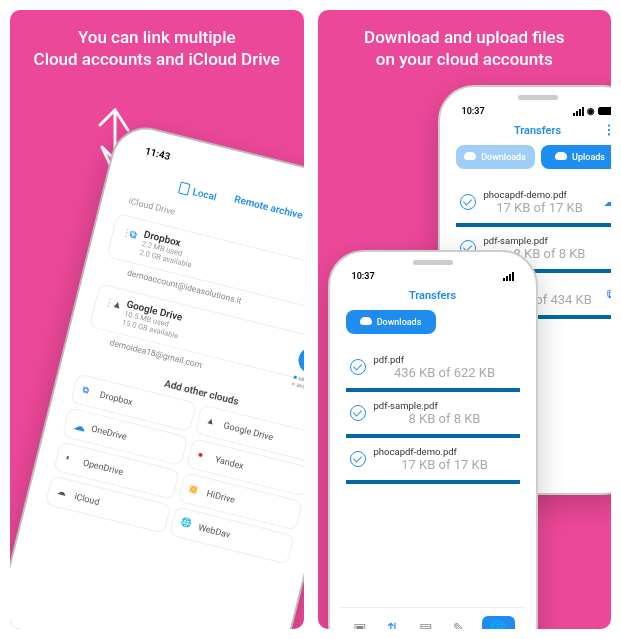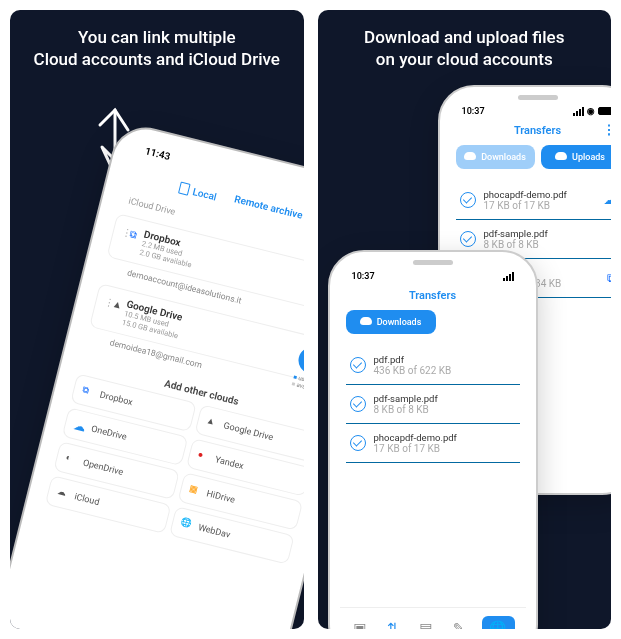--- a/index.html
+++ b/index.html
@@ -7,21 +7,21 @@
     font-family: -apple-system, BlinkMacSystemFont, "Segoe UI", Roboto, sans-serif;
     background: #fff;
     width: 621px;
     height: 639px;
     display: flex;
     gap: 14px;
     padding: 10px;
   }
   .panel {
     flex: 1;
-    background: #0f172a;
+    background: #ec4899;
     border-radius: 10px;
     position: relative;
     overflow: hidden;
   }
   .panel-title {
     color: #fff;
     font-size: 17px;
     font-weight: 500;
     text-align: center;
     padding: 16px 20px 20px;
@@ -208,21 +208,21 @@
   }
   .dl-ul-btn.active { background: #1f8df0; color: #fff; }
   .dl-ul-btn.inactive { background: #9fcef9; color: #fff; }
   .cloud-glyph { width:12px; height:8px; background:#fff; border-radius:6px 6px 4px 4px; display:inline-block;}
   .xfer-list { padding: 4px 8px; }
   .xfer-item {
     display: flex;
     align-items: center;
     gap: 8px;
     padding: 8px 4px;
-    border-bottom: 1px solid #0369a1;
+    border-bottom: 4px solid #0369a1;
     position: relative;
   }
   .check-circle {
     width: 16px;
     height: 16px;
     border: 1.5px solid #1f8df0;
     border-radius: 50%;
     position: relative;
     flex-shrink: 0;
   }
@@ -230,21 +230,21 @@
     content: "";
     position: absolute;
     left: 4px; top: 1.5px;
     width: 4px; height: 7px;
     border-right: 1.5px solid #1f8df0;
     border-bottom: 1.5px solid #1f8df0;
     transform: rotate(45deg);
   }
   .xfer-text { flex: 1; }
   .xfer-name { font-size: 9.5px; color: #333; }
-  .xfer-meta { font-size: 10px; color: #aaa; }
+  .xfer-meta { font-size: 13px; color: #aaa; text-align: center; }
   .xfer-cloud { font-size: 10px; }
   .bottom-bar {
     position: absolute;
     bottom: 10px;
     left: 10px;
     right: 10px;
     display: flex;
     justify-content: space-around;
     align-items: center;
     padding: 8px 4px;

